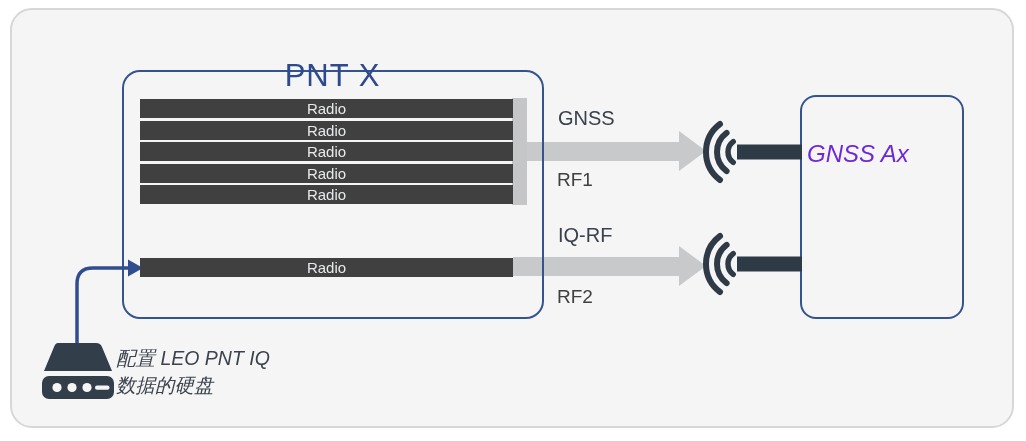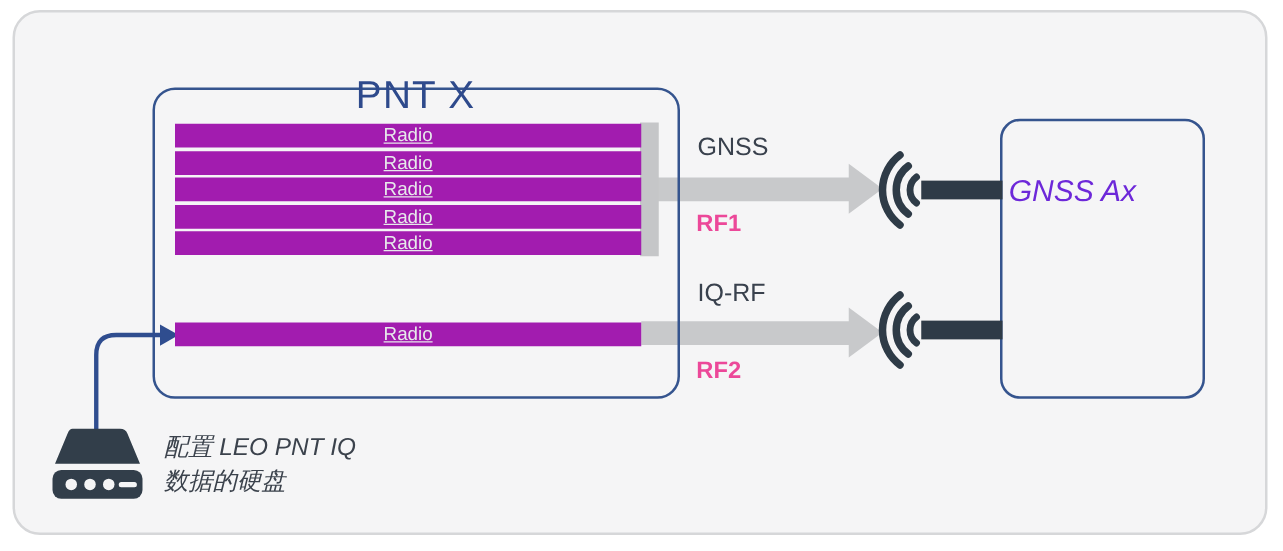--- a/index.html
+++ b/index.html
@@ -5,39 +5,39 @@
   html,body{margin:0;padding:0;background:#ffffff;}
   body{font-family:"Liberation Sans", sans-serif;}
   .stage{position:relative;width:1026px;height:441px;background:#ffffff;overflow:hidden;}
   .card{position:absolute;left:10px;top:8px;width:1000px;height:416px;
         background:#f5f5f6;border:2px solid #d6d7d9;border-radius:22px;}
   .title{position:absolute;left:122px;top:26px;width:421px;text-align:center;
          font-size:31px;font-weight:500;letter-spacing:1px;color:#2e4a8c;z-index:5;margin-top:32px;}
   .bluebox{position:absolute;background:transparent;border:2.5px solid #35548e;z-index:4;}
   .pnt-box{left:122px;top:70px;width:418px;height:245px;border-radius:18px;}
   .sut-box{left:800px;top:95px;width:160px;height:220px;border-radius:16px;}
-  .radio{position:absolute;left:140px;width:373px;height:19px;background:#a21caf;
-         color:#e7e9eb;font-size:15px;text-align:center;line-height:19px;z-index:6;text-decoration:underline;}
+  .radio{position:absolute;left:140px;width:373px;height:19px;background:#404040;
+         color:#e7e9eb;font-size:15px;text-align:center;line-height:19px;z-index:6;}
   .bus{position:absolute;left:512px;top:98px;width:15px;height:107px;background:#c5c6c8;z-index:3;}
   .stem{position:absolute;height:19px;background:#c8c9cb;z-index:2;}
   .stem.gnss{left:525px;top:142px;width:155px;}
   .stem.iqrf{left:513px;top:257px;width:167px;}
   .ahead{position:absolute;width:0;height:0;border-top:20px solid transparent;
          border-bottom:20px solid transparent;border-left:27px solid #c8c9cb;z-index:2;}
   .ahead.gnss{left:679px;top:131px;}
   .ahead.iqrf{left:679px;top:246px;}
   .sig-label{position:absolute;font-size:20px;color:#39414d;z-index:6;}
-  .port-label{position:absolute;font-size:19px;font-weight:bold;color:#ec4899;z-index:6;}
+  .port-label{position:absolute;font-size:19px;font-weight:normal;color:#404040;z-index:6;}
   .ant{position:absolute;z-index:7;}
   .sut-input{position:absolute;font-size:24px;font-style:italic;color:#6d28d9;z-index:6;}
   .sut-title{position:absolute;left:800px;top:192px;width:160px;text-align:center;
              font-size:21px;font-weight:bold;color:#333b46;z-index:6;}
   .drive-svg{position:absolute;left:35px;top:335px;z-index:6;}
   .conn-svg{position:absolute;left:60px;top:255px;z-index:5;}
-  .caption{position:absolute;left:131px;top:345px;font-size:19.5px;line-height:27px;
+  .caption{position:absolute;left:116px;top:345px;font-size:19.5px;line-height:27px;
            font-style:italic;color:#3b424c;z-index:6;}
 </style>
 </head>
 <body>
 
 <div class="stage">
   <div class="card"></div>
 
   <div class="title">PNT X</div>
 

